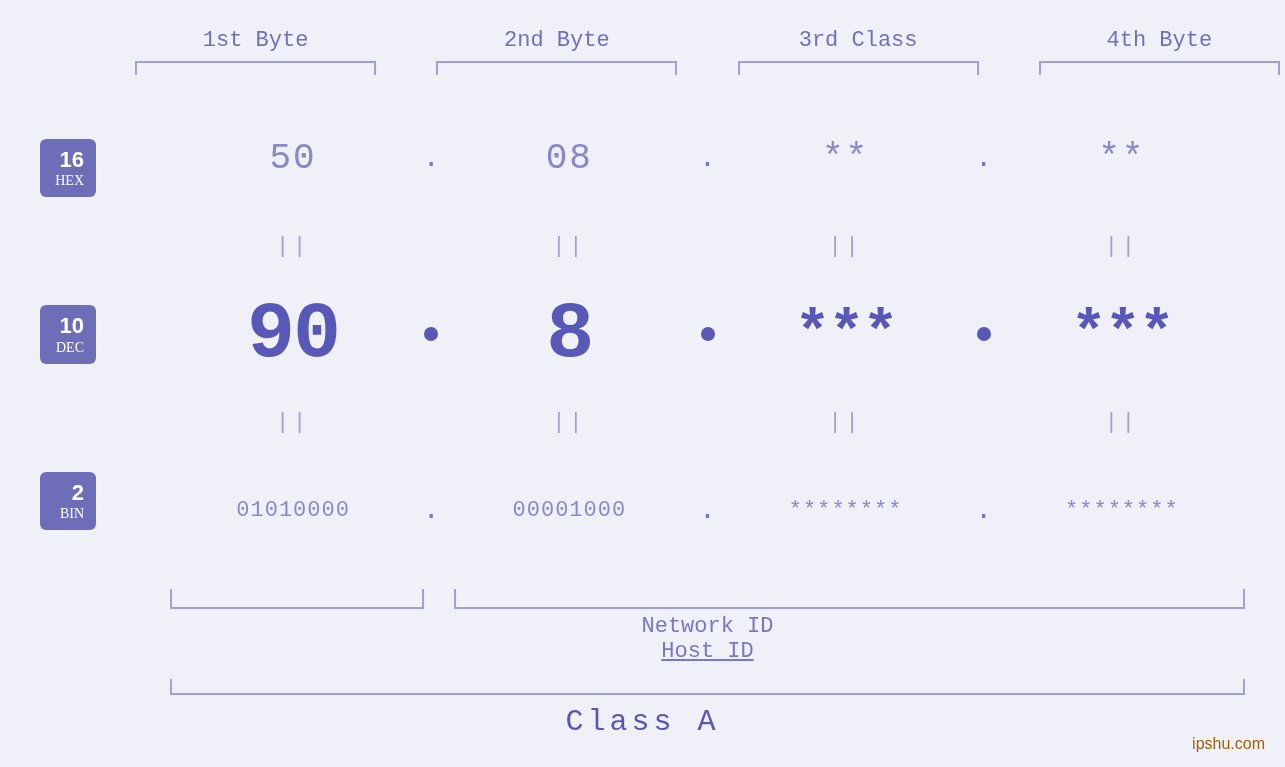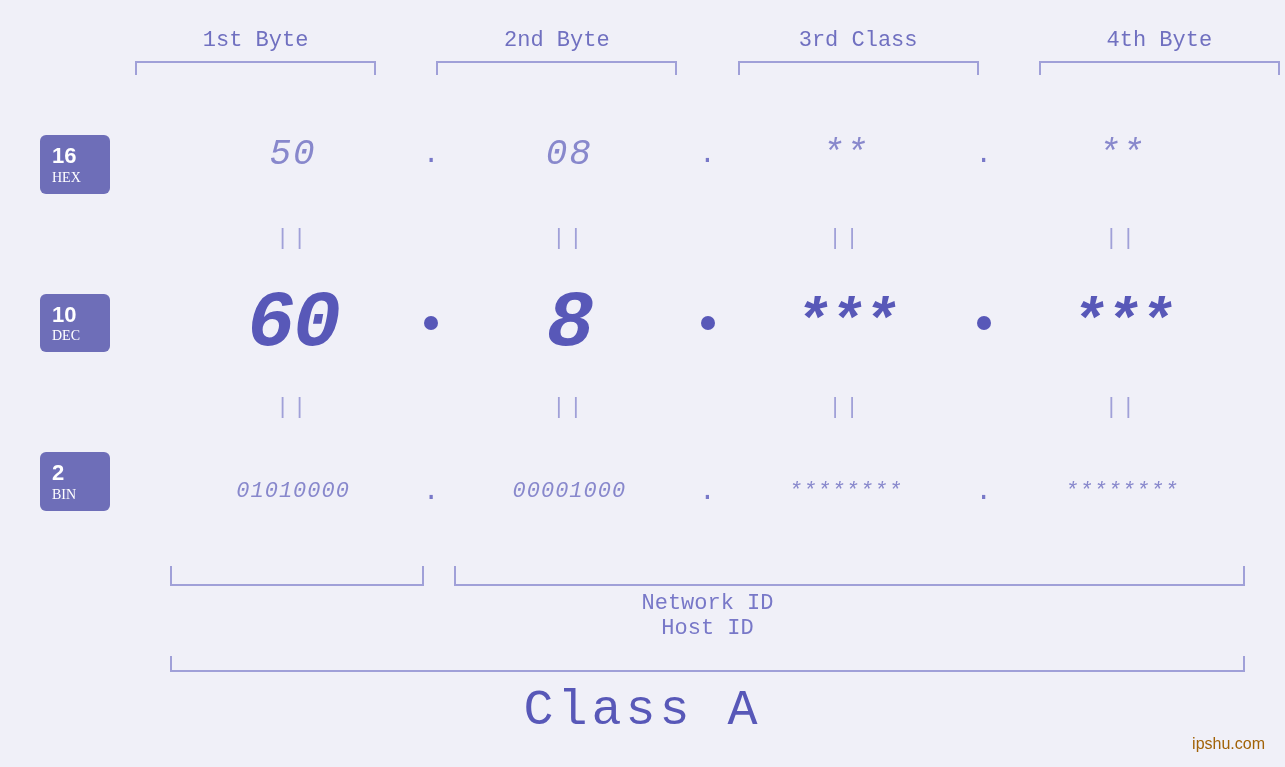--- a/index.html
+++ b/index.html
@@ -65,22 +65,22 @@
       justify-content: space-around;
       width: 130px;
       padding-right: 20px;
     }
 
     .base-badge {
       background-color: #6e6eb8;
       color: white;
       border-radius: 6px;
       padding: 8px 12px;
-      text-align: left;
-      width: 70px;
+      text-align: right;
+      width: 56px;
     }
 
     .base-number {
       font-size: 22px;
       font-weight: bold;
       font-family: Arial, sans-serif;
       line-height: 1.2;
     }
 
     .base-label {
@@ -100,21 +100,20 @@
       flex: 1;
       display: flex;
       align-items: center;
     }
 
     .cell {
       flex: 1;
       display: flex;
       align-items: flex-end;
       justify-content: center;
-      font-style: italic;
     }
 
     .dot-separator {
       color: #7878c8;
       font-size: 28px;
       width: 30px;
       text-align: center;
       flex-shrink: 0;
     }
 
@@ -213,40 +212,41 @@
       font-size: 22px;
       font-family: 'Courier New', Courier, monospace;
     }
 
     .host-id-label {
       flex: 0 0 75%;
       text-align: center;
       color: #7878c8;
       font-size: 22px;
       font-family: 'Courier New', Courier, monospace;
+      text-decoration: underline;
     }
 
     
     .large-bracket-row {
       margin-left: 130px;
       margin-top: 15px;
       border: 2px solid #a0a0d8;
       border-top: none;
       height: 16px;
     }
 
     .class-row {
       display: flex;
       justify-content: center;
       margin-top: 10px;
     }
 
     .class-label {
       color: #5858b8;
-      font-size: 50px;
+      font-size: 30px;
       font-family: 'Courier New', Courier, monospace;
       letter-spacing: 4px;
     }
 
     .watermark {
       position: absolute;
       bottom: 14px;
       right: 20px;
       color: #a16207;
       font-size: 16px;
@@ -346,21 +346,21 @@
             </div>
           <div style="width:30px"></div>
           <div class="equal-cell">
               <span class="eq-sign">||</span>
             </div>
         </div>
       </div>
 
       <div class="data-row">
         <div class="cell">
-          <span class="dec-value">60</span>
+          <span class="dec-value">90</span>
         </div>
         <div class="dot-area">
           <div class="dec-dot"></div>
         </div>
         <div class="cell">
           <span class="dec-value">8</span>
         </div>
         <div class="dot-area">
           <div class="dec-dot"></div>
         </div>

